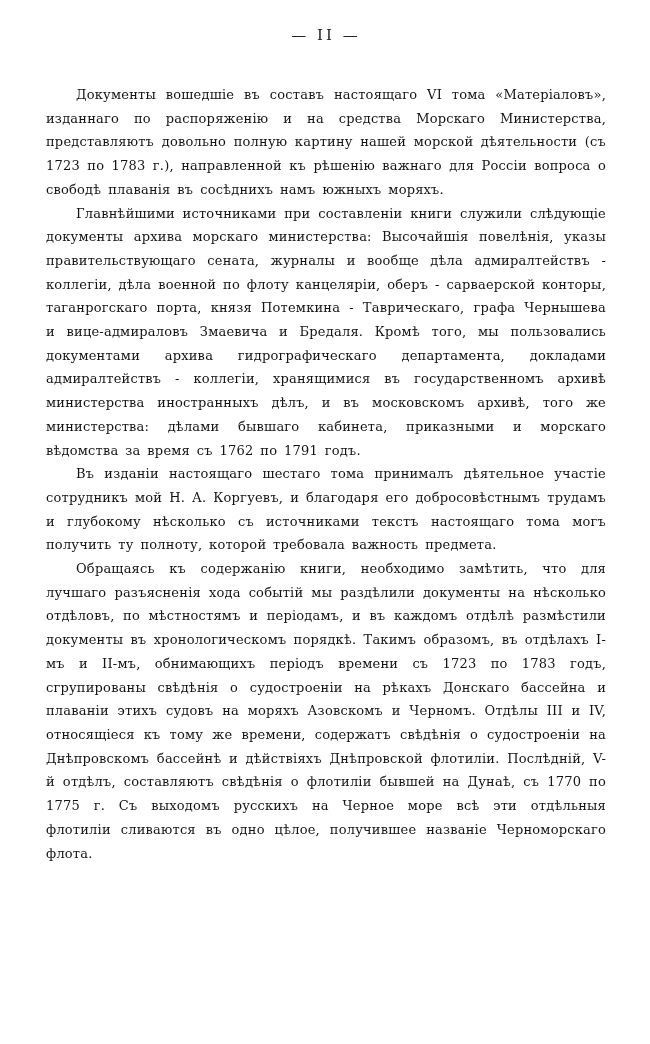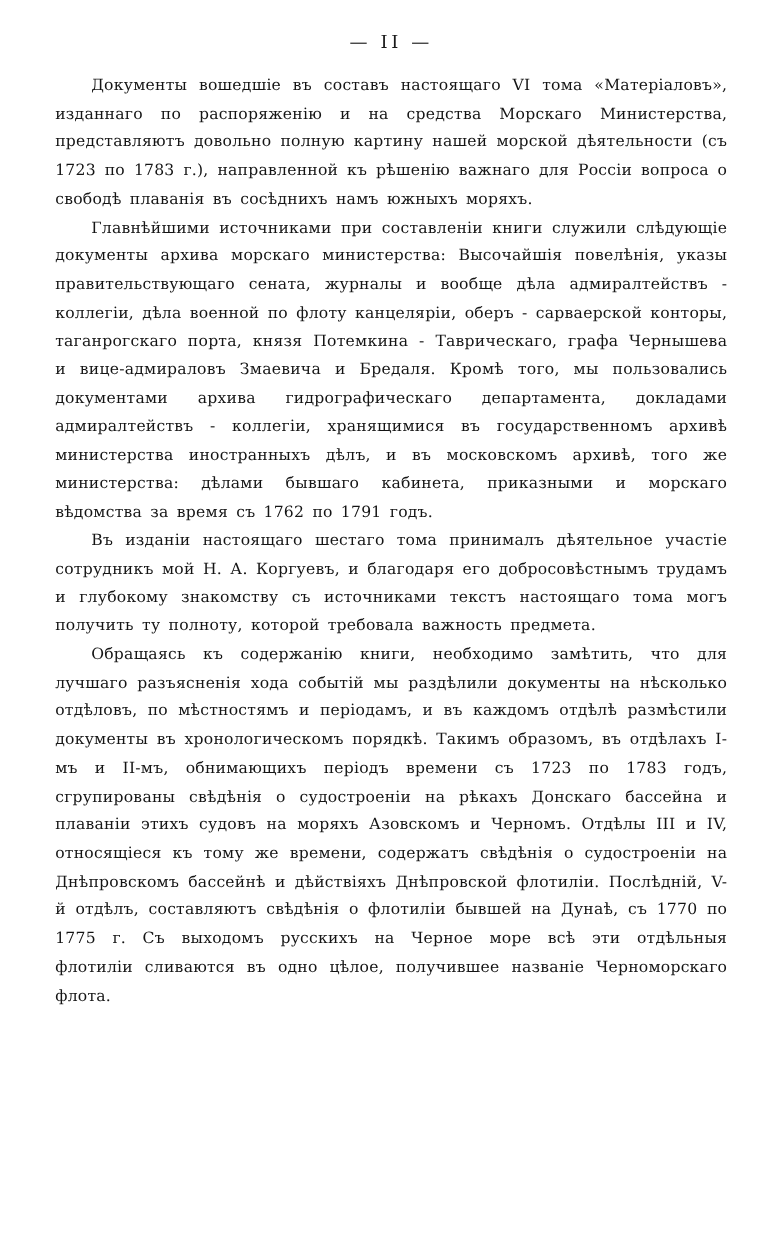--- a/index.html
+++ b/index.html
@@ -17,21 +17,21 @@
     padding: 26px 44px 18px 46px;
     overflow: hidden;
     font-family: "DejaVu Serif", "Liberation Serif", serif;
     color: #151515;
   }
   .page-number {
     text-align: center;
     font-size: 15px;
     letter-spacing: 3px;
     font-variant: small-caps;
-    margin: 0 0 16px 0;
+    margin: 0 0 39px 0;
     color: #1a1a1a;
   }
   .body-text p {
     margin: 0;
     font-size: 13px;
     line-height: 23.7px;
     text-align: justify;
     text-indent: 30px;
     word-spacing: 2.5px;
     letter-spacing: 0.2px;
@@ -40,17 +40,17 @@
 </style>
 </head>
 <body>
 
 <div class="page">
   <div class="page-number">— II —</div>
 
   <div class="body-text">
     <p>Документы вошедшіе въ составъ настоящаго VI тома «Матеріаловъ», изданнаго по распоряженію и на средства Морскаго Министерства, представляютъ довольно полную картину нашей морской дѣятельности (съ 1723 по 1783 г.), направленной къ рѣшенію важнаго для Россіи вопроса о свободѣ плаванія въ сосѣднихъ намъ южныхъ моряхъ.</p>
     <p>Главнѣйшими источниками при составленіи книги служили слѣдующіе документы архива морскаго министерства: Высочайшія повелѣнія, указы правительствующаго сената, журналы и вообще дѣла адмиралтействъ - коллегіи, дѣла военной по флоту канцеляріи, оберъ - сарваерской конторы, таганрогскаго порта, князя Потемкина - Таврическаго, графа Чернышева и вице-адмираловъ Змаевича и Бредаля. Кромѣ того, мы пользовались документами архива гидрографическаго департамента, докладами адмиралтействъ - коллегіи, хранящимися въ государственномъ архивѣ министерства иностранныхъ дѣлъ, и въ московскомъ архивѣ, того же министерства: дѣлами бывшаго кабинета, приказными и морскаго вѣдомства за время съ 1762 по 1791 годъ.</p>
-    <p>Въ изданіи настоящаго шестаго тома принималъ дѣятельное участіе сотрудникъ мой Н. А. Коргуевъ, и благодаря его добросовѣстнымъ трудамъ и глубокому знакомству съ источниками текстъ настоящаго тома могъ получить ту полноту, которой требовала важность предмета.</p>
+    <p>Въ изданіи настоящаго шестаго тома принималъ дѣятельное участіе сотрудникъ мой Н. А. Коргуевъ, и благодаря его добросовѣстнымъ трудамъ и глубокому нѣсколько съ источниками текстъ настоящаго тома могъ получить ту полноту, которой требовала важность предмета.</p>
     <p>Обращаясь къ содержанію книги, необходимо замѣтить, что для лучшаго разъясненія хода событій мы раздѣлили документы на нѣсколько отдѣловъ, по мѣстностямъ и періодамъ, и въ каждомъ отдѣлѣ размѣстили документы въ хронологическомъ порядкѣ. Такимъ образомъ, въ отдѣлахъ I-мъ и II-мъ, обнимающихъ періодъ времени съ 1723 по 1783 годъ, сгрупированы свѣдѣнія о судостроеніи на рѣкахъ Донскаго бассейна и плаваніи этихъ судовъ на моряхъ Азовскомъ и Черномъ. Отдѣлы III и IV, относящіеся къ тому же времени, содержатъ свѣдѣнія о судостроеніи на Днѣпровскомъ бассейнѣ и дѣйствіяхъ Днѣпровской флотиліи. Послѣдній, V-й отдѣлъ, составляютъ свѣдѣнія о флотиліи бывшей на Дунаѣ, съ 1770 по 1775 г. Съ выходомъ русскихъ на Черное море всѣ эти отдѣльныя флотиліи сливаются въ одно цѣлое, получившее названіе Черноморскаго флота.</p>
 
   </div>
 </div>
 
 </body></html>

